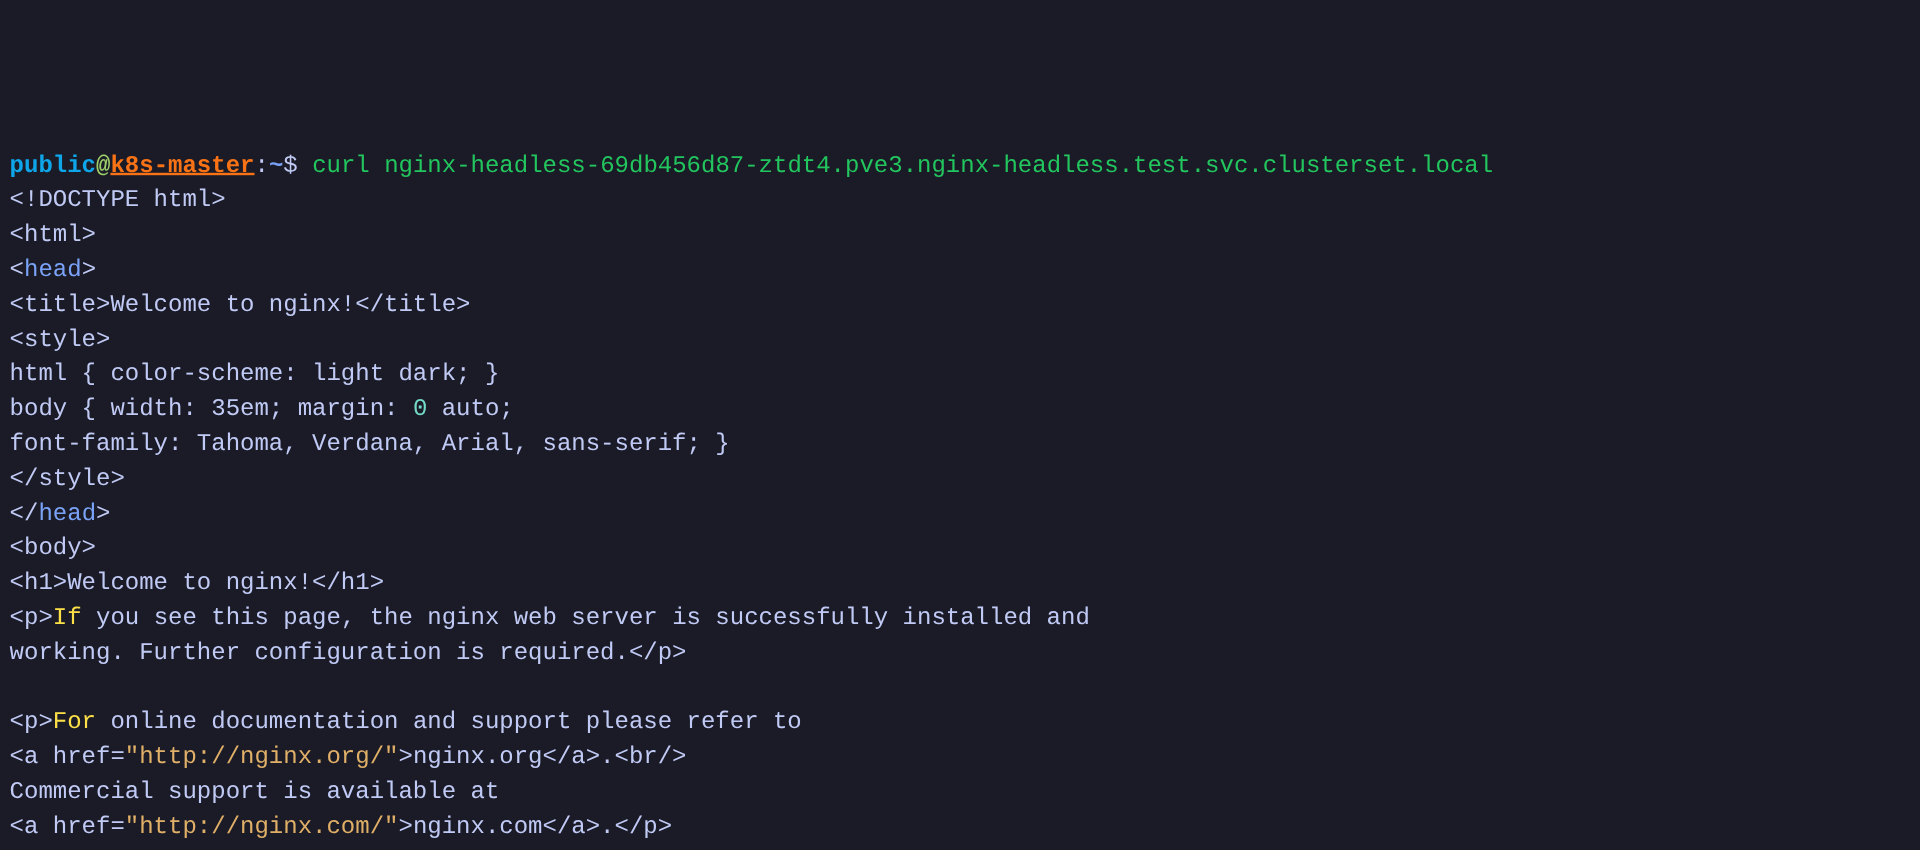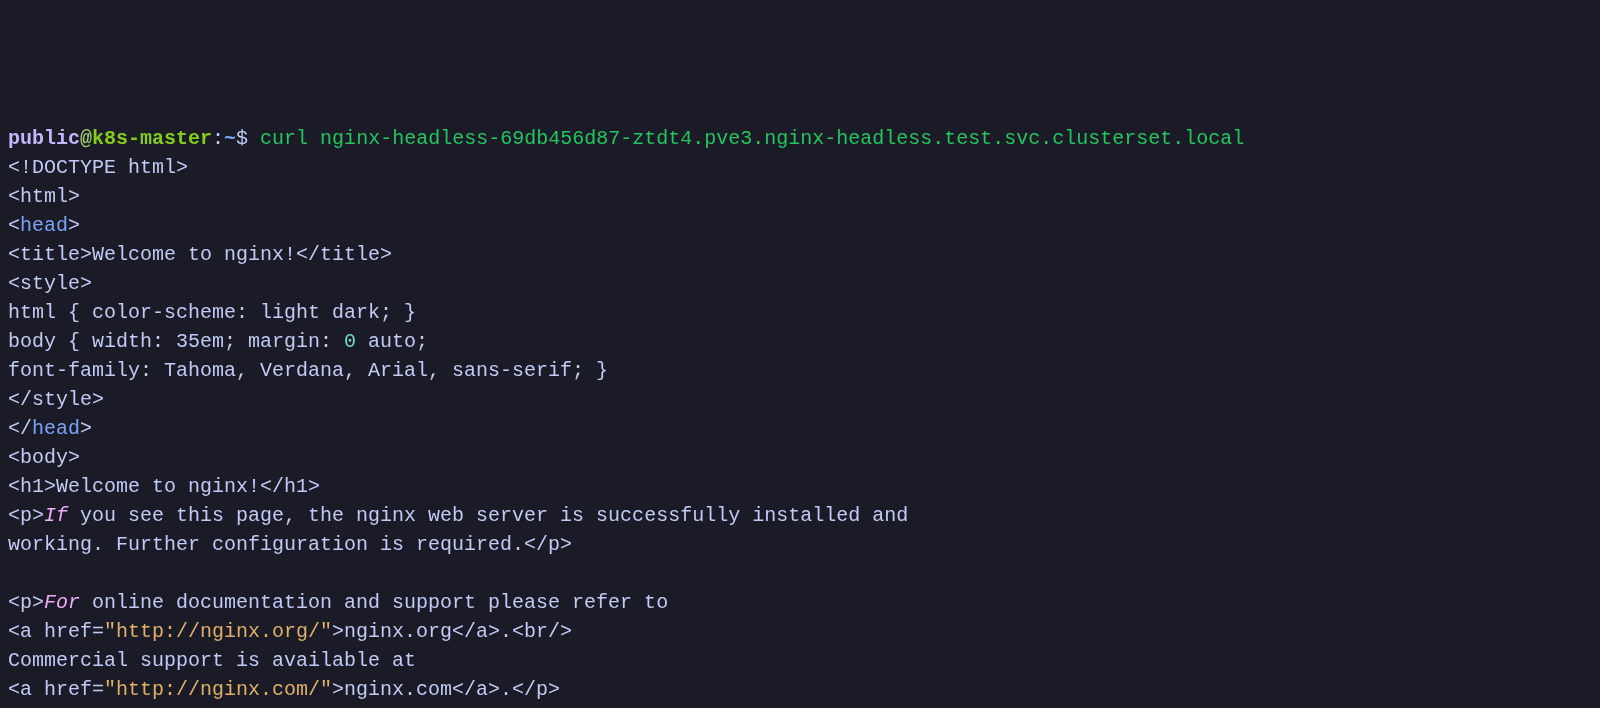--- a/index.html
+++ b/index.html
@@ -10,30 +10,30 @@
     body {
       background-color: #1a1b26;
       color: #c0caf5;
       font-family: "Consolas", "Courier New", monospace;
       font-size: 20px;
       line-height: 1.45;
       padding: 8px;
       white-space: pre;
       overflow-x: auto;
     }
-    .user { color: #c4b5fd; font-weight: bold; }
-    .host { color: #84cc16; font-weight: bold; }
+    .user { color: #0ea5e9; font-weight: bold; }
+    .host { color: #f97316; font-weight: bold; text-decoration: underline; }
     .at { color: #9ece6a; font-weight: bold; }
     .colon { color: #c0caf5; }
     .path { color: #7aa2f7; font-weight: bold; }
     .dollar { color: #c0caf5; }
     .cmd { color: #22c55e; }
     .text { color: #c0caf5; }
     .keyword { color: #7aa2f7; text-align: center; }
-    .keyword-pink { color: #f0abfc; font-style: italic; }
+    .keyword-pink { color: #fde047; }
     .string { color: #e0af68; }
     .number { color: #73daca; }
     .line { display: block; min-height: 1.45em; }
   </style>
 </head>
 <body>
 
 
 
 <div><span class="line"><span class="user">public</span><span class="at">@</span><span class="host">k8s-master</span><span class="colon">:</span><span class="path">~</span><span class="dollar">$ </span><span class="cmd">curl nginx-headless-69db456d87-ztdt4.pve3.nginx-headless.test.svc.clusterset.local</span></span><span class="line text">&lt;!DOCTYPE html&gt;</span><span class="line text">&lt;html&gt;</span><span class="line"><span class="text">&lt;</span><span class="keyword">head</span><span class="text">&gt;</span></span><span class="line text">&lt;title&gt;Welcome to nginx!&lt;/title&gt;</span><span class="line text">&lt;style&gt;</span><span class="line text">html { color-scheme: light dark; }</span><span class="line"><span class="text">body { width: 35em; margin: </span><span class="number">0</span><span class="text"> auto;</span></span><span class="line text">font-family: Tahoma, Verdana, Arial, sans-serif; }</span><span class="line text">&lt;/style&gt;</span><span class="line"><span class="text">&lt;/</span><span class="keyword">head</span><span class="text">&gt;</span></span><span class="line text">&lt;body&gt;</span><span class="line text">&lt;h1&gt;Welcome to nginx!&lt;/h1&gt;</span><span class="line"><span class="text">&lt;p&gt;</span><span class="keyword-pink">If</span><span class="text"> you see this page, the nginx web server is successfully installed and</span></span><span class="line text">working. Further configuration is required.&lt;/p&gt;</span><span class="line text"></span><span class="line"><span class="text">&lt;p&gt;</span><span class="keyword-pink">For</span><span class="text"> online documentation and support please refer to</span></span><span class="line"><span class="text">&lt;a href=</span><span class="string">"http://nginx.org/"</span><span class="text">&gt;nginx.org&lt;/a&gt;.&lt;br/&gt;</span></span><span class="line text">Commercial support is available at</span><span class="line"><span class="text">&lt;a href=</span><span class="string">"http://nginx.com/"</span><span class="text">&gt;nginx.com&lt;/a&gt;.&lt;/p&gt;</span></span><span class="line text"></span></div>

